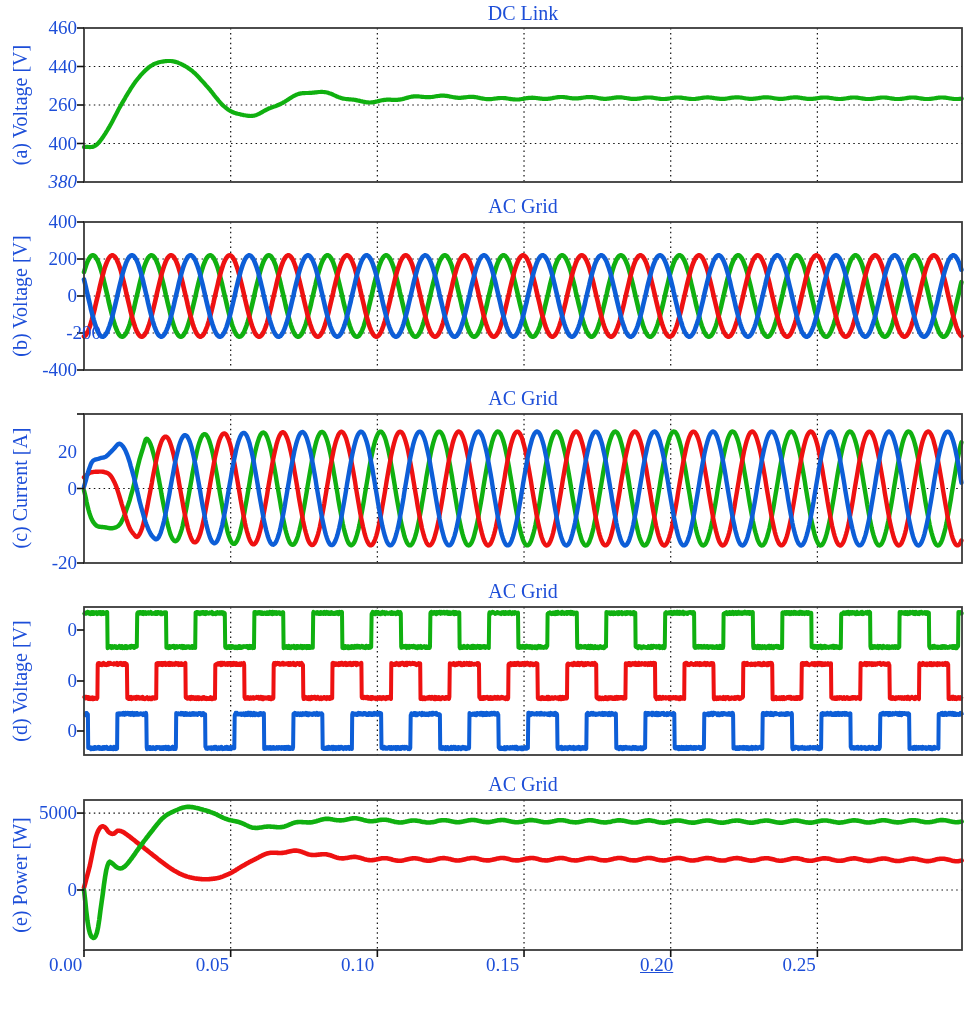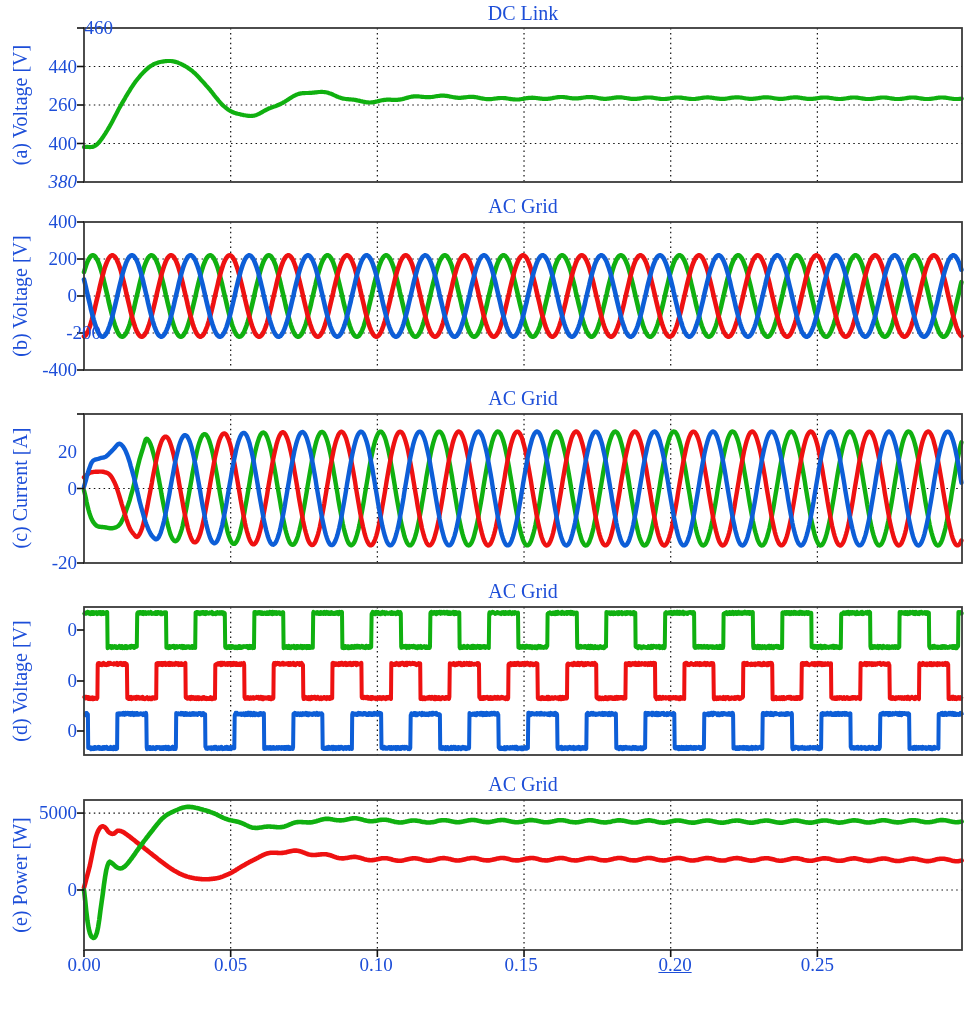--- a/index.html
+++ b/index.html
@@ -2,21 +2,21 @@
 <html><head>
 <meta charset="utf-8">
 <style>
   html,body{margin:0;padding:0;background:#fff;}
   #figure{position:relative;width:968px;height:1009px;background:#fff;overflow:hidden;
           font-family:"Liberation Serif","DejaVu Serif",serif;color:#1d4ed8;}
   .title{position:absolute;left:84px;width:878px;text-align:center;font-size:20px;line-height:22px;white-space:nowrap;}
   .ylabel{position:absolute;left:20px;font-size:20px;white-space:nowrap;
           transform:translate(-50%,-50%) rotate(-90deg);}
   .ytick{position:absolute;left:0;width:77px;text-align:right;font-size:19px;line-height:22px;}
-  .xtick{position:absolute;width:70px;text-align:center;font-size:19px;line-height:22px;top:954px;}
+  .xtick{position:absolute;width:70px;font-size:19px;line-height:22px;top:954px;}
   .xlabel{position:absolute;left:84px;width:878px;text-align:center;font-size:20px;top:980px;}
   svg.plot{position:absolute;left:84px;overflow:visible;}
 </style>
 </head>
 <body>
 
 <div id="figure">
 
   <div class="title" style="top:2px">DC Link</div>
   <div class="title" style="top:195px">AC Grid</div>
@@ -114,21 +114,21 @@
       <line x1="440.02672903441356" y1="150" x2="440.02672903441356" y2="157" stroke="#111111" stroke-width="1.6"></line>
       <line x1="586.7023053792182" y1="150" x2="586.7023053792182" y2="157" stroke="#111111" stroke-width="1.6"></line>
       <line x1="733.3778817240227" y1="150" x2="733.3778817240227" y2="157" stroke="#111111" stroke-width="1.6"></line>
     </svg>
 
   <div id="tick-layer">
       <div class="ytick" style="top: 171px; font-style: italic;">380</div>
       <div class="ytick" style="top: 132.5px;">400</div>
       <div class="ytick" style="top: 94px;">260</div>
       <div class="ytick" style="top: 55.5px;">440</div>
-      <div class="ytick" style="top: 17px; padding-left: 36px;">460</div>
+      <div class="ytick" style="top: 17px;">460</div>
       <div class="ytick" style="top: 359px;">-400</div>
       <div class="ytick" style="top: 322px; padding-left: 24px;">-200</div>
       <div class="ytick" style="top: 285px;">0</div>
       <div class="ytick" style="top: 248px;">200</div>
       <div class="ytick" style="top: 211px;">400</div>
       <div class="ytick" style="top: 552px;">-20</div>
       <div class="ytick" style="top: 477.5px;">0</div>
       <div class="ytick" style="top: 403px; margin-top: 38px;">20</div>
       <div class="ytick" style="top: 619px;">0</div>
       <div class="ytick" style="top: 670px;">0</div>

